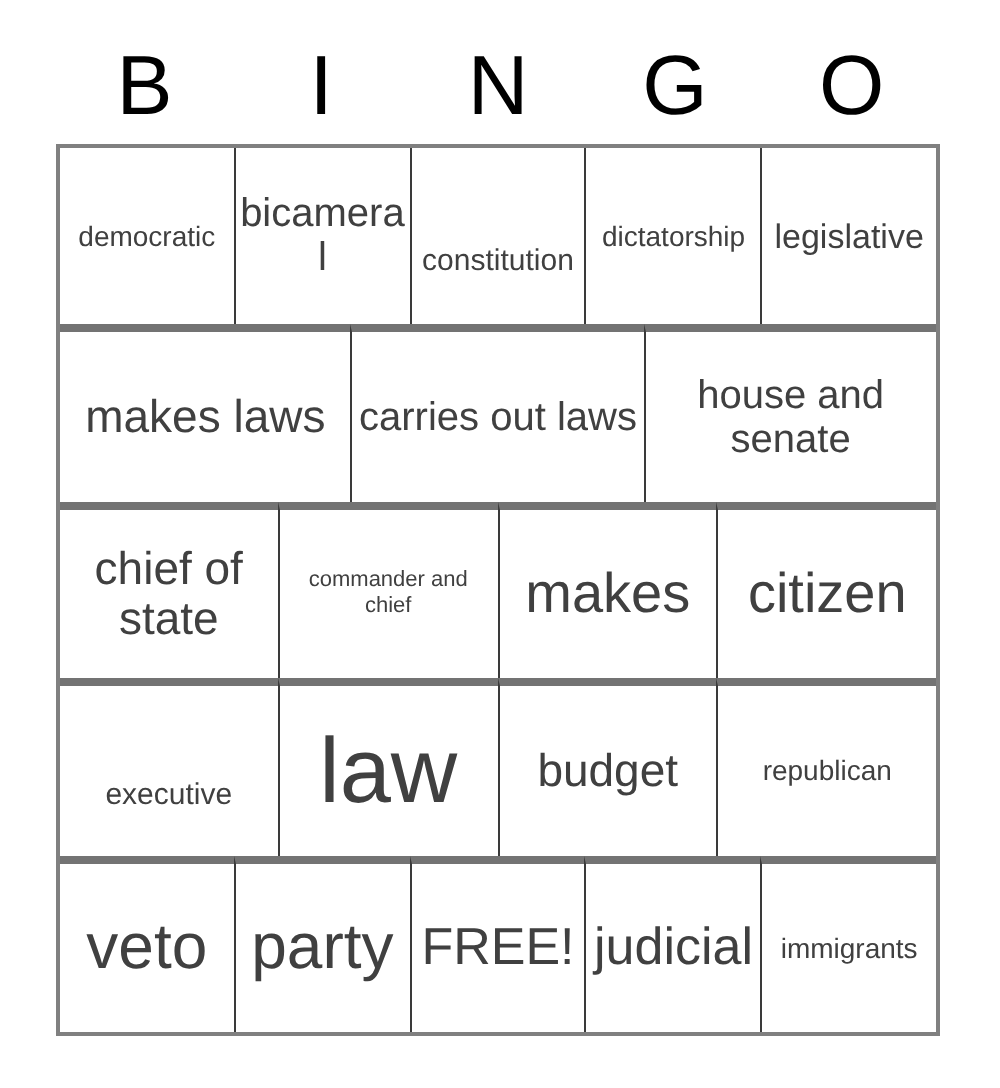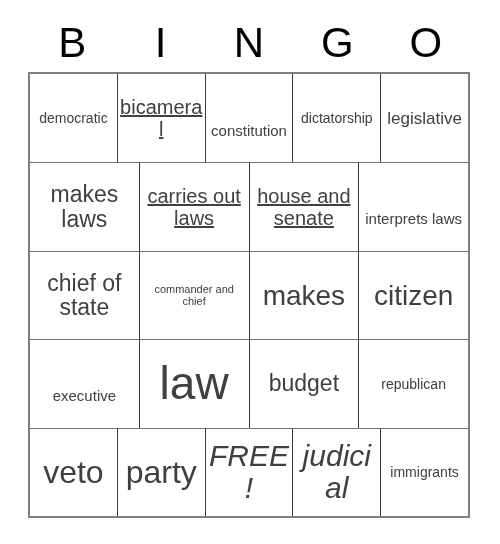--- a/index.html
+++ b/index.html
@@ -44,21 +44,21 @@
     border-bottom: 2px solid #808080;
     box-sizing: border-box;
     background: #ffffff;
   }
   .bingo-row {
     display: flex;
     width: 100%;
     height: 88.4px;
   }
   .bingo-row + .bingo-row .bingo-cell {
-    border-top: 1px solid #737373;
+    border-top: 4px solid #737373;
   }
   .bingo-cell {
     flex: 1 1 0;
     width: 20%;
     box-sizing: border-box;
     display: flex;
     align-items: center;
     justify-content: center;
     text-align: center;
     padding: 1px 2px;
@@ -71,23 +71,23 @@
   .cell-text {
     display: block;
     line-height: 1.06;
     color: #404040;
     word-break: break-word;
   }
   .fs-xs  { font-size: 11px; line-height: 1.18; }
   .fs-sm  { font-size: 14px; line-height: 1.15; }
   .fs-smd { font-size: 15px; line-height: 1.15; margin-top: 24px; }
   .fs-md  { font-size: 17px; line-height: 1.12; }
-  .fs-lg  { font-size: 20px; line-height: 1.1; text-decoration: underline; }
+  .fs-lg  { font-size: 20px; line-height: 1.1; }
   .fs-xl  { font-size: 23px; line-height: 1.08; }
-  .fs-2xl { font-size: 30px; line-height: 1.06; font-style: italic; }
+  .fs-2xl { font-size: 26px; line-height: 1.06; }
   .fs-3xl { font-size: 28px; line-height: 1.05; }
   .fs-4xl { font-size: 32px; line-height: 1.04; }
   .fs-5xl { font-size: 46px; line-height: 1.03; }
 </style>
 </head>
 <body>
 
 <div id="bingo-card">
 
   <div id="bingo-header">
@@ -120,23 +120,20 @@
 
     <div class="bingo-row">
       <div class="bingo-cell">
           <span class="cell-text fs-xl">makes laws</span>
         </div>
       <div class="bingo-cell">
           <span class="cell-text fs-lg">carries out laws</span>
         </div>
       <div class="bingo-cell">
           <span class="cell-text fs-lg">house and senate</span>
-        </div>
-      <div class="bingo-cell">
-          <span class="cell-text fs-smd">interprets laws</span>
         </div>
     </div>
 
     <div class="bingo-row">
       <div class="bingo-cell">
           <span class="cell-text fs-xl">chief of state</span>
         </div>
       <div class="bingo-cell">
           <span class="cell-text fs-xs">commander and chief</span>
         </div>

